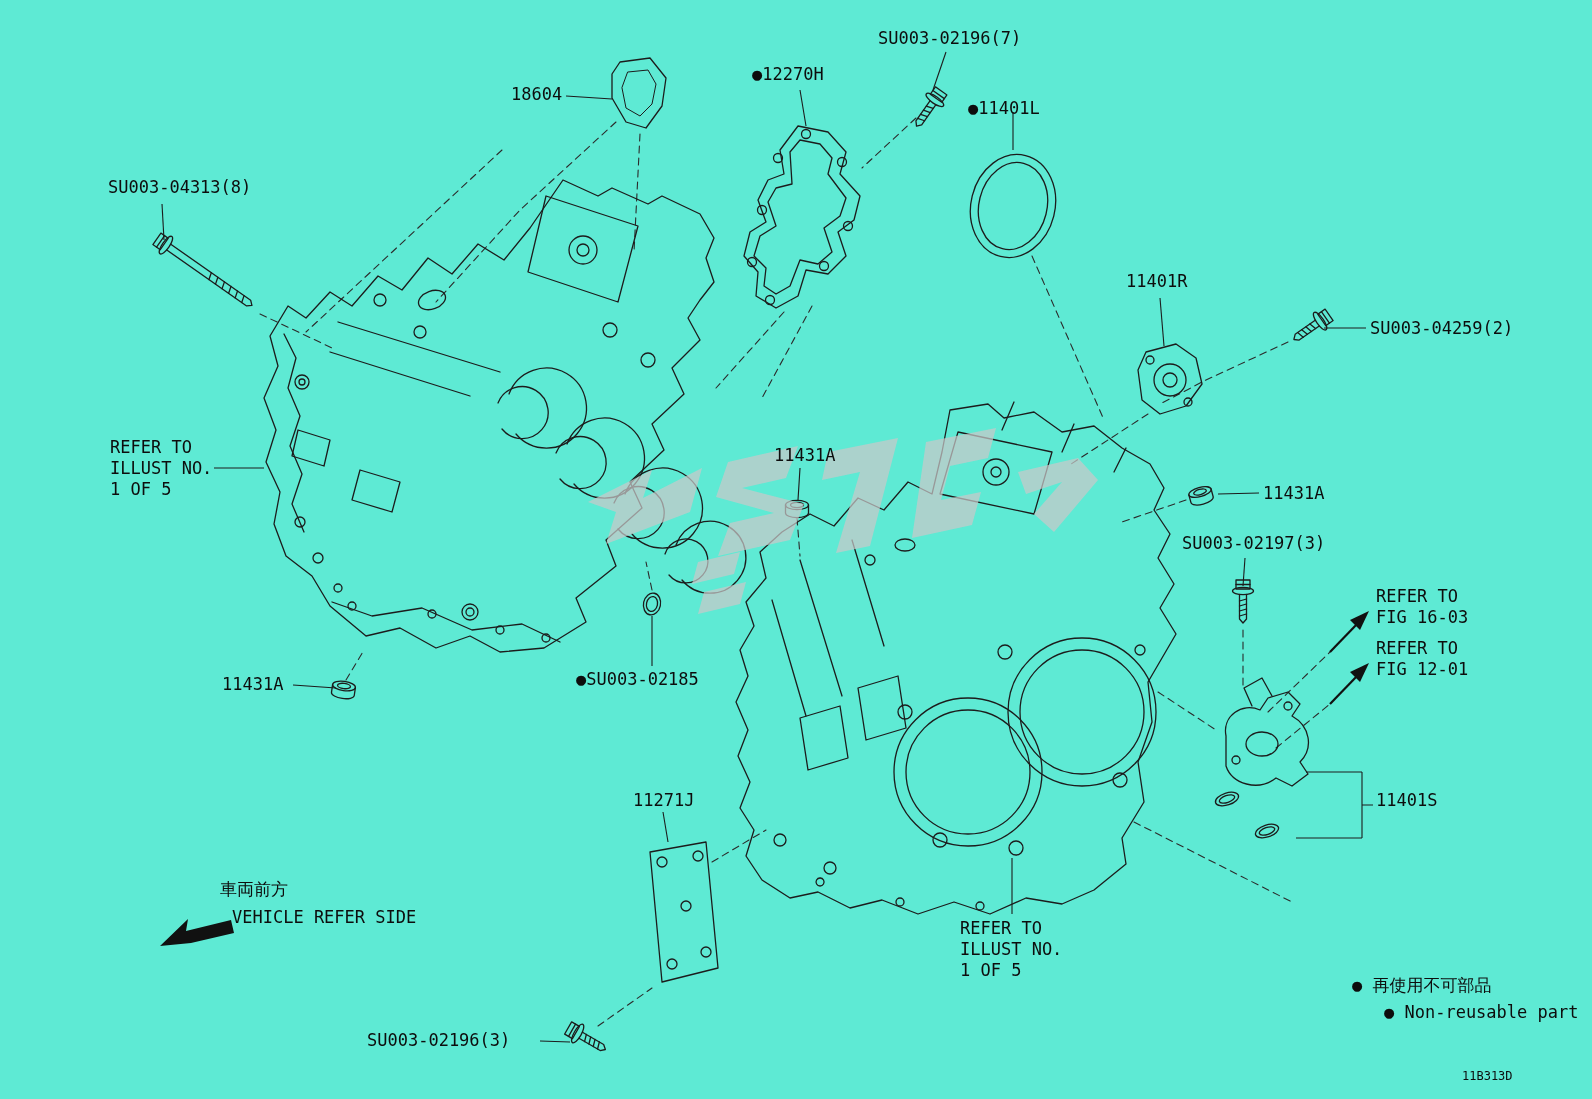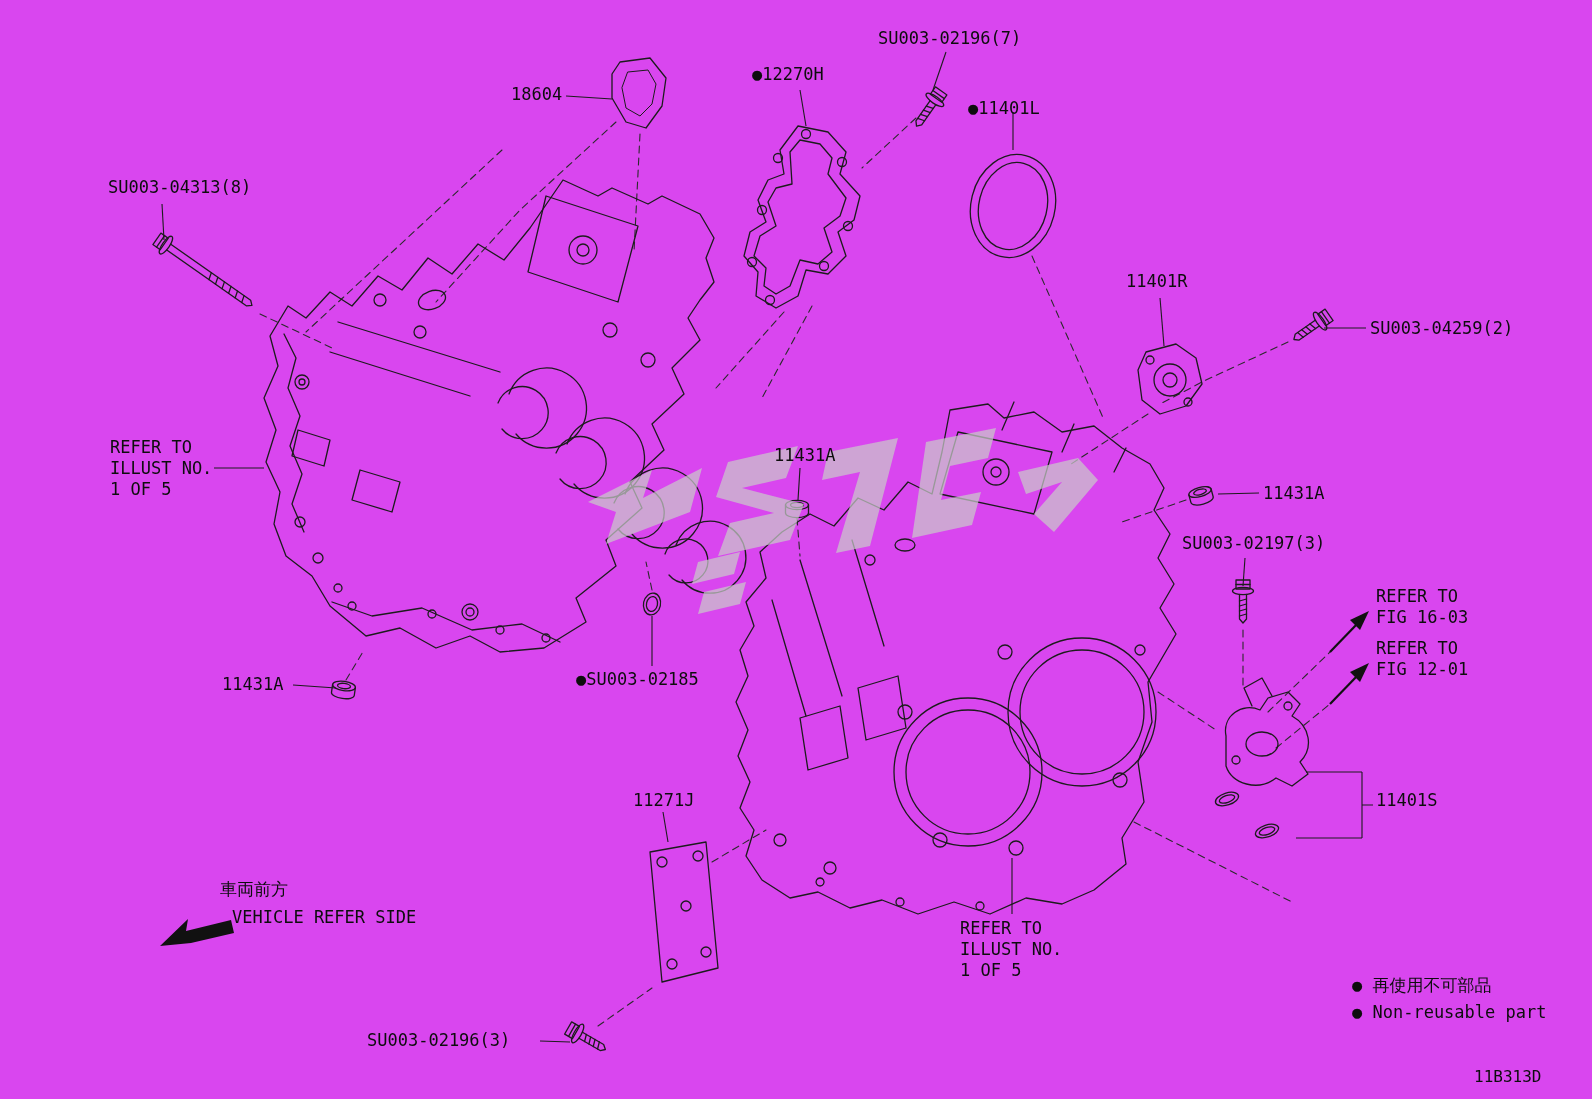--- a/index.html
+++ b/index.html
@@ -1,24 +1,24 @@
 <!DOCTYPE html>
 <html><head>
 <meta charset="utf-8">
 <style>
   html,body{margin:0;padding:0;background:#ffffff;}
   #stage{
-    position:relative;width:1592px;height:1099px;background:#d946ef;overflow:hidden;
+    position:relative;width:1592px;height:1099px;background:#5eead4;overflow:hidden;
     font-family:"DejaVu Sans Mono","Liberation Mono",monospace;
   }
   .lbl{
     position:absolute;font-size:17px;line-height:21px;color:#0d0d0d;
     white-space:pre-line;letter-spacing:0;
   }
-  .lbl.small{font-size:16px;margin-left:12px;}
+  .lbl.small{font-size:12px;}
   svg{position:absolute;left:0;top:0;}
   .art{fill:none;stroke:#1c1c1c;stroke-width:1.3;stroke-linecap:round;stroke-linejoin:round;}
   .thin{stroke-width:1;}
   .dash{fill:none;stroke:#2b2b2b;stroke-width:1.1;stroke-dasharray:7 5;stroke-linecap:round;}
   .lead{fill:none;stroke:#1c1c1c;stroke-width:1.1;}
   .wm{fill:#c9c9c9;opacity:.72;stroke:none;}
   .solidfill{fill:#111;stroke:none;}
   .arrowline{stroke:#111;stroke-width:2.2;fill:none;}
 </style>
 </head>
@@ -319,17 +319,17 @@
 <div class="lbl" style="left:576px;top:669px">●SU003-02185</div>
 <div class="lbl" style="left:222px;top:674px">11431A</div>
 <div class="lbl" style="left:633px;top:790px">11271J</div>
 <div class="lbl" style="left:1376px;top:790px">11401S</div>
 <div class="lbl" style="left:220px;top:879px">車両前方</div>
 <div class="lbl" style="left:232px;top:907px">VEHICLE REFER SIDE</div>
 <div class="lbl" style="left:960px;top:918px">REFER TO
 ILLUST NO.
 1 OF 5</div>
 <div class="lbl" style="left:1352px;top:975px">● 再使用不可部品</div>
-<div class="lbl" style="left:1352px;top:1002px">● Non-reusable part</div>
+<div class="lbl" style="left:1384px;top:1002px">● Non-reusable part</div>
 <div class="lbl" style="left:367px;top:1030px">SU003-02196(3)</div>
 <div class="lbl small" style="left:1462px;top:1066px">11B313D</div>
 
 </div>
 
 </body></html>

